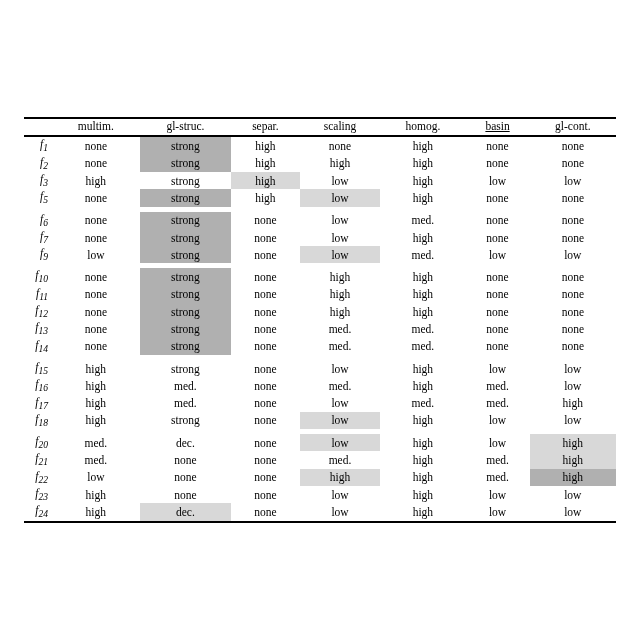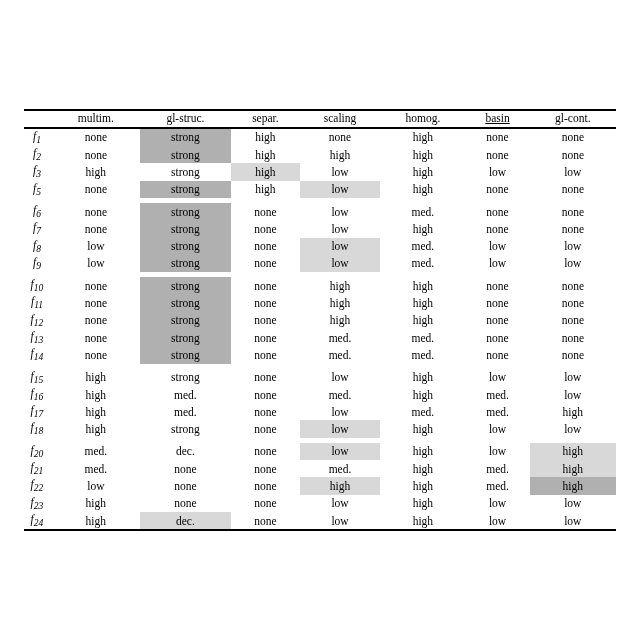--- a/index.html
+++ b/index.html
@@ -27,21 +27,21 @@
       font-size: 11.5px;
       white-space: nowrap;
     }
     th {
       font-weight: normal;
       font-style: normal;
       border-bottom: 1px solid #000;
       padding-bottom: 3px;
     }
     td.row-label {
-      text-align: center;
+      text-align: right;
       font-style: italic;
       padding-left: 2px;
     }
     .highlight-dark {
       background-color: #b0b0b0;
     }
     .highlight-light {
       background-color: #d8d8d8;
     }
   </style>
@@ -120,30 +120,20 @@
           <td class="row-label"><i>f</i><sub>7</sub></td>
           <td>none</td>
           <td class="highlight-dark">strong</td>
           <td>none</td>
           <td>low</td>
           <td>high</td>
           <td>none</td>
           <td>none</td>
         </tr>
         <tr>
-          <td class="row-label"><i>f</i><sub>8</sub></td>
-          <td>low</td>
-          <td class="highlight-dark">strong</td>
-          <td>none</td>
-          <td class="highlight-light">low</td>
-          <td>med.</td>
-          <td>low</td>
-          <td>low</td>
-        </tr>
-        <tr>
           <td class="row-label"><i>f</i><sub>9</sub></td>
           <td>low</td>
           <td class="highlight-dark">strong</td>
           <td>none</td>
           <td class="highlight-light">low</td>
           <td>med.</td>
           <td>low</td>
           <td>low</td>
         </tr>
         <tr>

